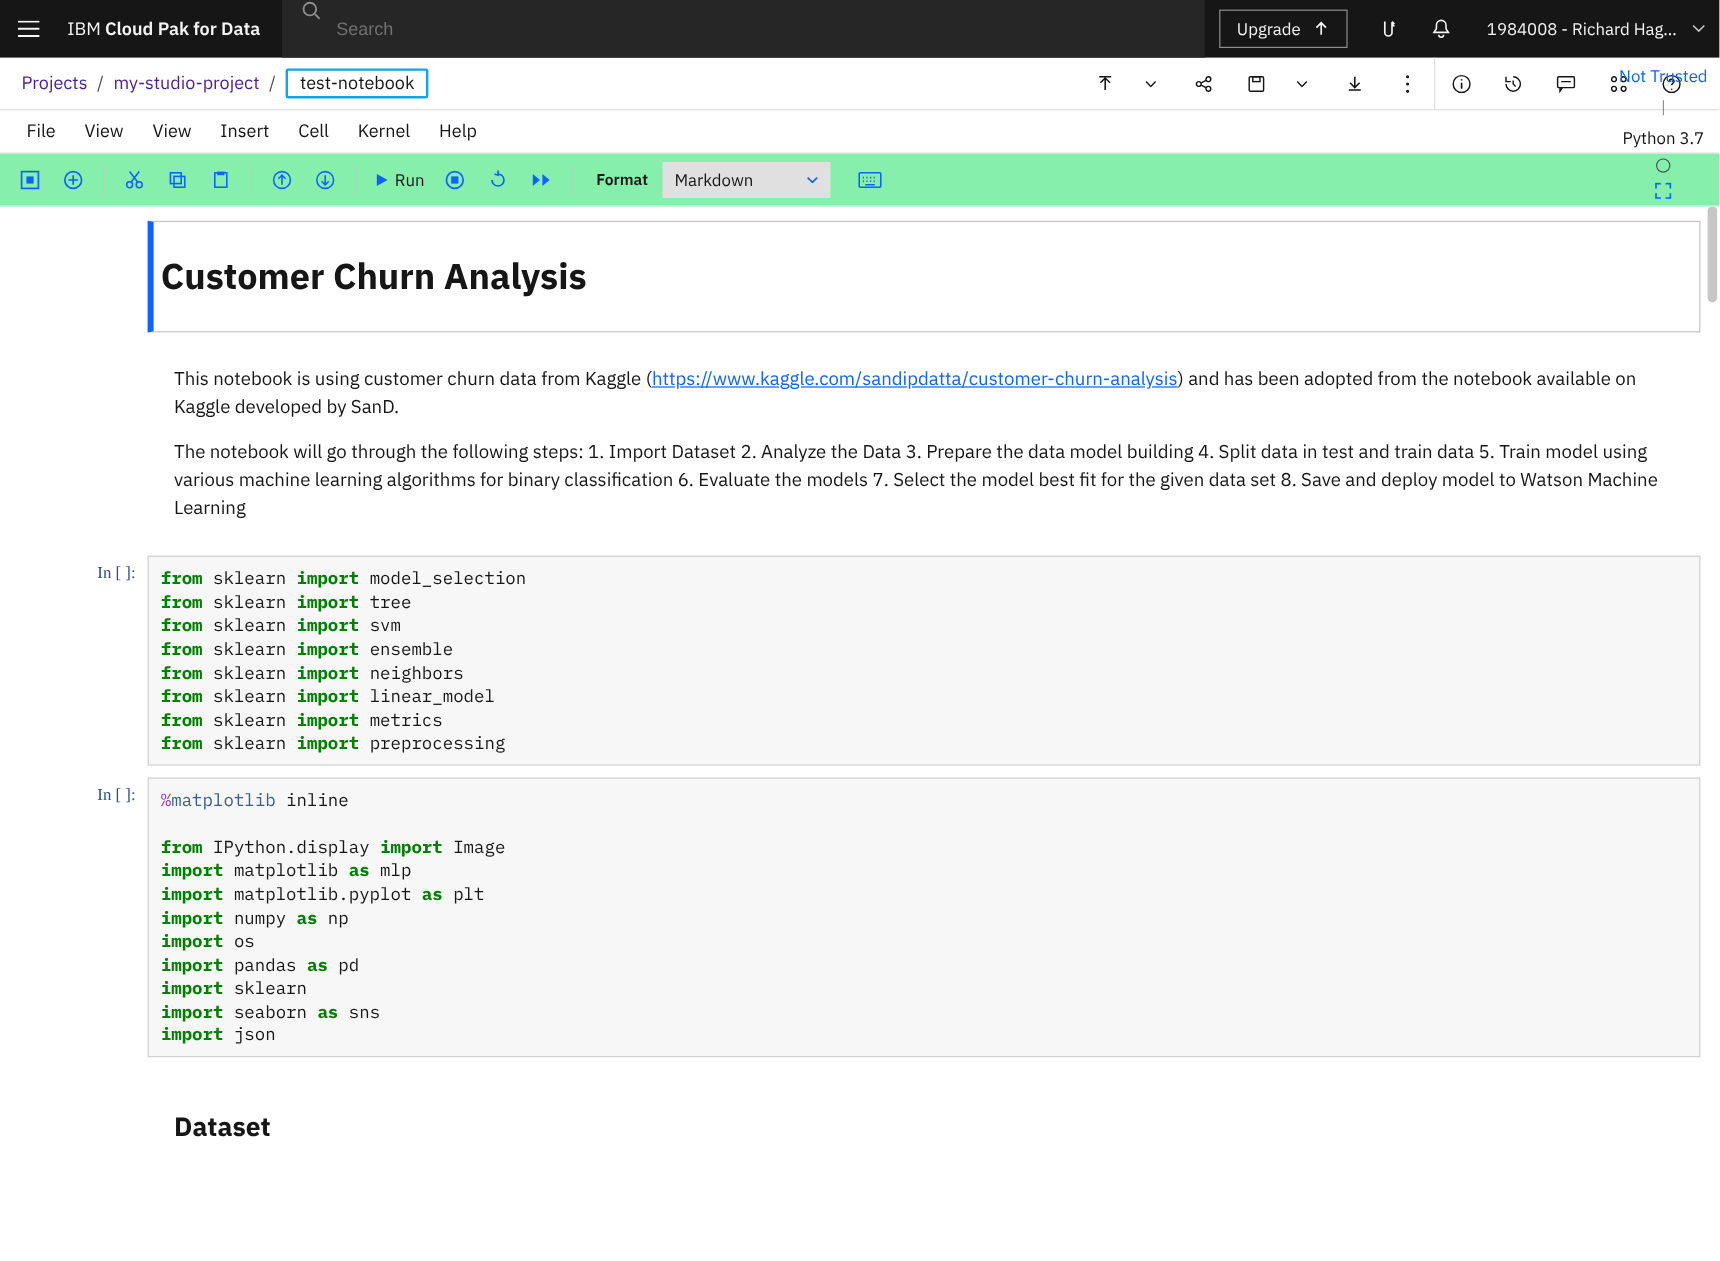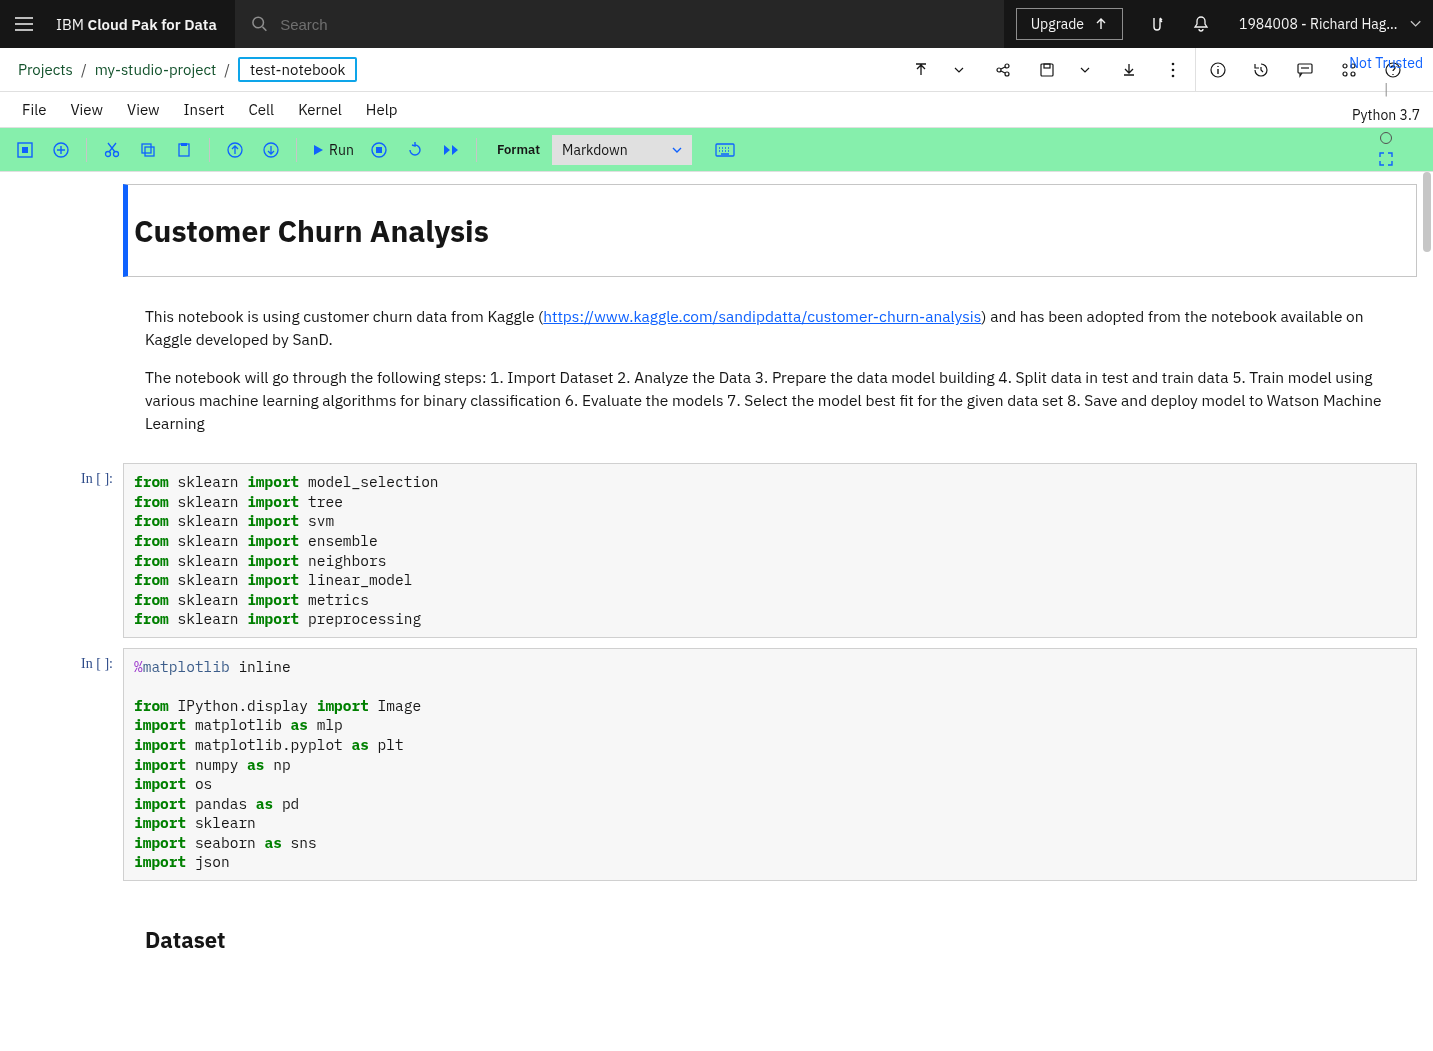--- a/index.html
+++ b/index.html
@@ -5,32 +5,32 @@
 * { box-sizing: border-box; margin: 0; padding: 0; }
 body { font-family: "IBM Plex Sans", -apple-system, Helvetica, Arial, sans-serif; font-size: 14px; color: #161616; background: #fff; }
 
 
 .topbar { height: 48px; background: #161616; display: flex; align-items: center; color: #f4f4f4; }
 .hamburger { width: 48px; height: 48px; display: flex; align-items: center; justify-content: center; cursor: pointer; }
 .brand { font-size: 15px; padding: 0 16px 0 8px; white-space: nowrap; }
 .brand .light { font-weight: 400; }
 .brand .bold { font-weight: 600; }
 .topbar-dropdown { background: #262626; height: 48px; min-width: 200px; display: flex; align-items: center; padding: 0 16px; color: #c6c6c6; cursor: pointer; justify-content: space-between; }
-.topbar-search { flex: 1; background: #262626; height: 48px; display: flex; align-items: center; padding: 0 16px; margin-left: 2px; color: #6f6f6f; gap: 12px; }
+.topbar-search { flex: 1; background: #262626; height: 48px; display: flex; padding: 0 16px; margin-left: 2px; color: #6f6f6f; gap: 12px; }
 .topbar-search input { background: transparent; border: none; color: #f4f4f4; font-size: 15px; outline: none; width: 100%; }
 .topbar-search input::placeholder { color: #6f6f6f; }
 .upgrade-btn { border: 1px solid #8d8d8d; height: 32px; margin: 0 12px; padding: 12px 14px; display: flex; align-items: center; gap: 10px; cursor: pointer; color: #f4f4f4; font-size: 14px; }
 .topbar-icon { width: 44px; height: 48px; display: flex; align-items: center; justify-content: center; cursor: pointer; color: #f4f4f4; }
 .user-box { padding: 0 12px 0 16px; display: flex; align-items: center; gap: 6px; height: 48px; cursor: pointer; font-size: 14px; max-width: 210px; }
 .user-box span.name { white-space: nowrap; overflow: hidden; text-overflow: ellipsis; }
 
 
 .subheader { height: 44px; border-bottom: 1px solid #e0e0e0; display: flex; align-items: center; padding: 0 18px; justify-content: space-between; }
 .breadcrumb { display: flex; align-items: center; gap: 8px; font-size: 15px; }
-.breadcrumb a { color: #14532d; text-decoration: none; }
+.breadcrumb a { color: #4c1d95; text-decoration: none; }
 .breadcrumb .sep { color: #525252; }
 .breadcrumb .current { color: #161616; border: 2px solid #0ea5e9; padding: 1px 10px; border-radius: 2px; }
 .subheader-icons { display: flex; align-items: center; }
 .sub-icon { width: 44px; height: 44px; display: flex; align-items: center; justify-content: center; cursor: pointer; color: #161616; }
 .sub-icon.vsep { border-left: 1px solid #e0e0e0; }
 .chev-sm { margin-left: -6px; }
 
 
 .nbmenu { height: 36px; display: flex; align-items: center; justify-content: space-between; padding: 0 10px; border-bottom: 1px solid #e0e0e0; }
 .nbmenu-left { display: flex; gap: 0; }

